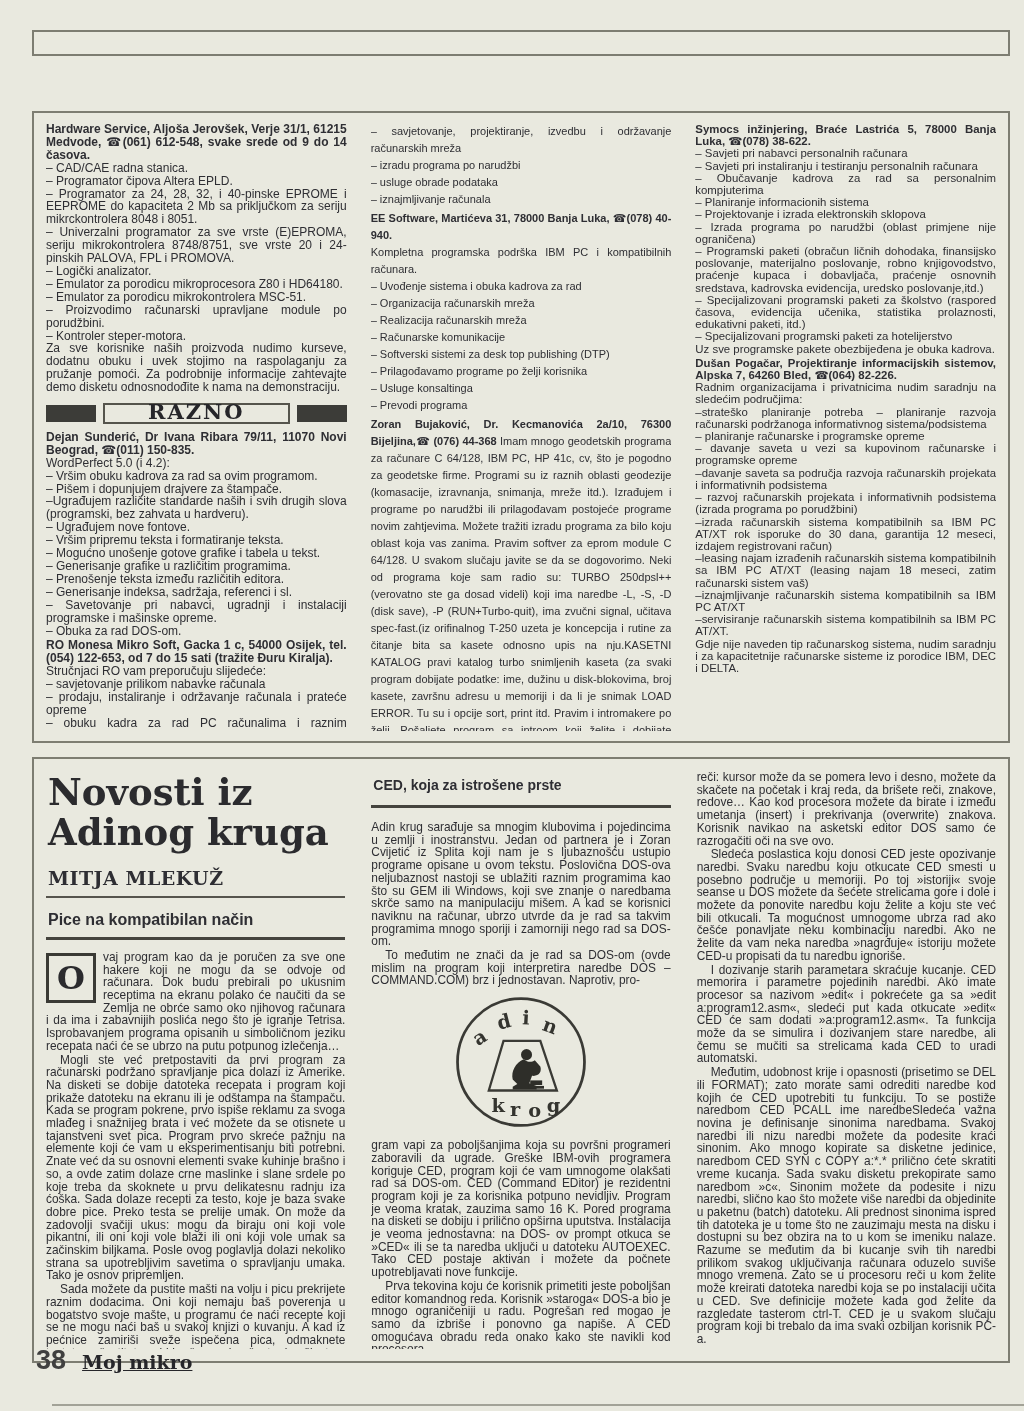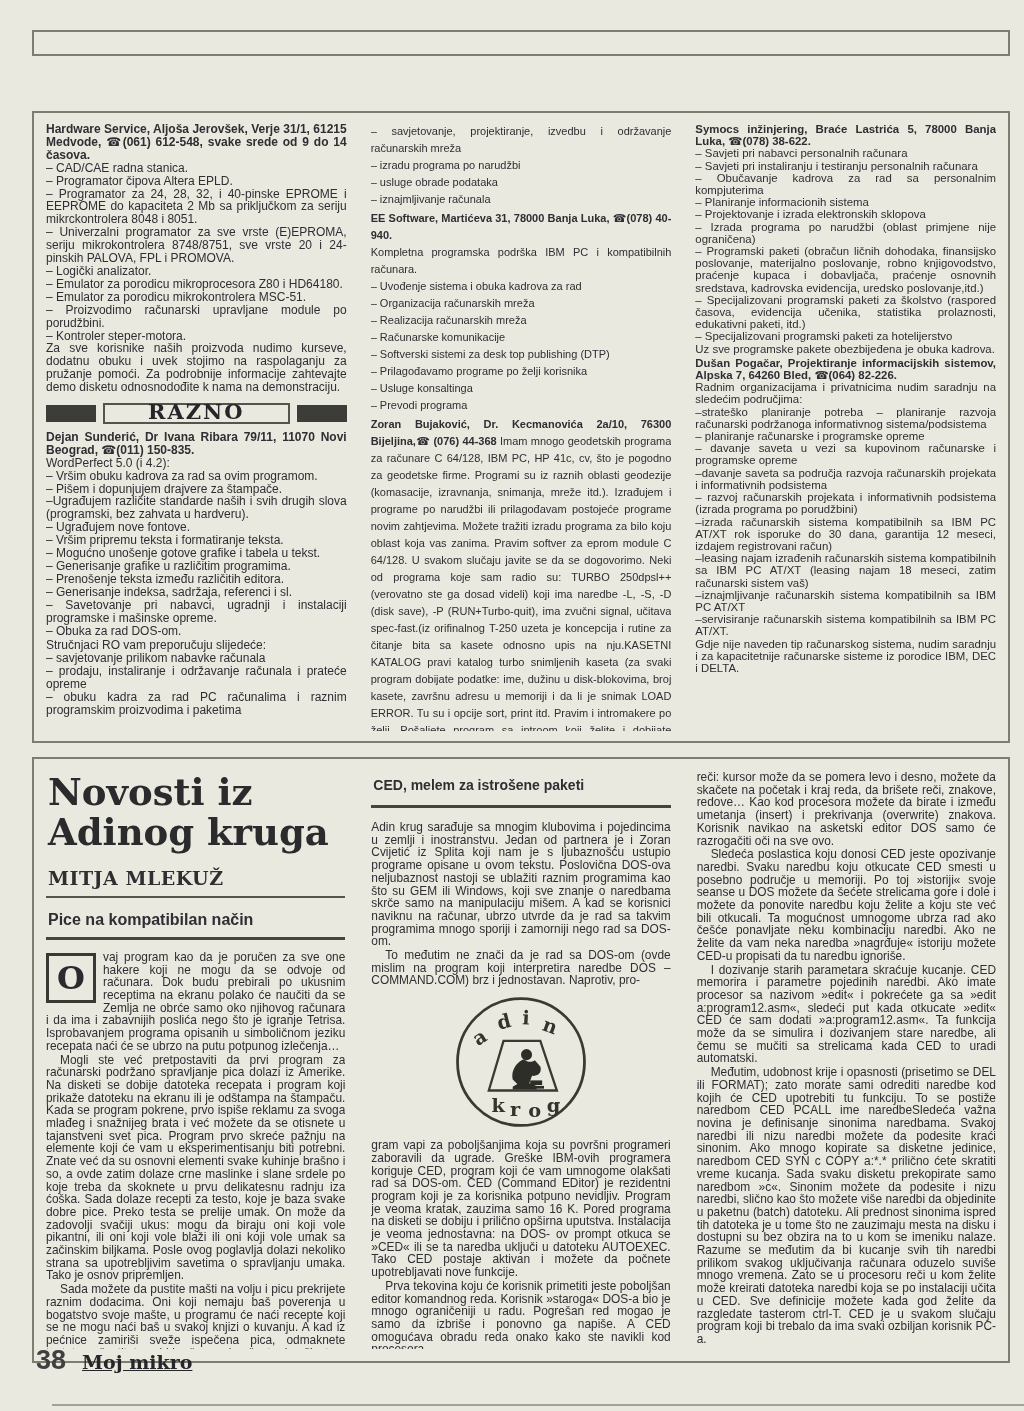--- a/index.html
+++ b/index.html
@@ -81,20 +81,21 @@
 – Ugrađujem nove fontove.
 – Vršim pripremu teksta i formatiranje teksta.
 – Mogućno unošenje gotove grafike i tabela u tekst.
 – Generisanje grafike u različitim programima.
 – Prenošenje teksta između različitih editora.
 – Generisanje indeksa, sadržaja, referenci i sl.
 – Savetovanje pri nabavci, ugradnji i instalaciji programske i mašinske opreme.
 – Obuka za rad DOS-om.</span>
     </div>
     <div>
+      <span class="ad-head prelines">RO Monesa Mikro Soft, Gacka 1 c, 54000 Osijek, tel. (054) 122-653, od 7 do 15 sati (tražite Đuru Kiralja).</span>
       <span class="ad-body prelines">Stručnjaci RO vam preporučuju slijedeće:
 – savjetovanje prilikom nabavke računala
 – prodaju, instaliranje i održavanje računala i prateće opreme
 – obuku kadra za rad PC računalima i raznim programskim proizvodima i paketima</span>
     </div>
   </div>
 
   <div class="col ads-c2 just">
     <div>
       <span class="ad-body prelines">– savjetovanje, projektiranje, izvedbu i održavanje računarskih mreža
@@ -165,21 +166,21 @@
     <p class="apara just">
       <span class="dropcap">
           <span>O</span>
         </span><span>vaj program kao da je poručen za sve one hakere koji ne mogu da se odvoje od računara. Dok budu prebirali po ukusnim receptima na ekranu polako će naučiti da se Zemlja ne obrće samo oko njihovog računara i da ima i zabavnijih poslića nego što je igranje Tetrisa. Isprobavanjem programa opisanih u simboličnom jeziku recepata naći će se ubrzo na putu potpunog izlečenja…</span>
     </p>
     <p class="apara just">Mogli ste već pretpostaviti da prvi program za računarski podržano spravljanje pica dolazi iz Amerike. Na disketi se dobije datoteka recepata i program koji prikaže datoteku na ekranu ili je odštampa na štampaču. Kada se program pokrene, prvo ispiše reklamu za svoga mlađeg i snažnijeg brata i već možete da se otisnete u tajanstveni svet pica. Program prvo skreće pažnju na elemente koji će vam u eksperimentisanju biti potrebni. Znate već da su osnovni elementi svake kuhinje brašno i so, a ovde zatim dolaze crne maslinke i slane srdele po koje treba da skoknete u prvu delikatesnu radnju iza ćoška. Sada dolaze recepti za testo, koje je baza svake dobre pice. Preko testa se prelije umak. On može da zadovolji svačiji ukus: mogu da biraju oni koji vole pikantni, ili oni koji vole blaži ili oni koji vole umak sa začinskim biljkama. Posle ovog poglavlja dolazi nekoliko strana sa upotrebljivim savetima o spravljanju umaka. Tako je osnov pripremljen.</p>
     <p class="apara just">Sada možete da pustite mašti na volju i picu prekrijete raznim dodacima. Oni koji nemaju baš poverenja u bogatstvo svoje mašte, u programu će naći recepte koji se ne mogu naći baš u svakoj knjizi o kuvanju. A kad iz pećnice zamiriši sveže ispečena pica, odmaknete tastaturu, čestitate sebi i računaru i počnete da uživate u svom remek-delu.</p>
   </div>
 
   <div class="col">
-    <div class="subhead2">CED, melem za istrošene paketi</div>
+    <div class="subhead2">CED, koja za istrošene prste</div>
     <p class="apara just">Adin krug sarađuje sa mnogim klubovima i pojedincima u zemlji i inostranstvu. Jedan od partnera je i Zoran Cvijetić iz Splita koji nam je s ljubaznošću ustupio programe opisane u ovom tekstu. Poslovična DOS-ova neljubaznost nastoji se ublažiti raznim programima kao što su GEM ili Windows, koji sve znanje o naredbama skrče samo na manipulaciju mišem. A kad se korisnici naviknu na računar, ubrzo utvrde da je rad sa takvim programima mnogo sporiji i zamorniji nego rad sa DOS-om.</p>
     <p class="apara just">To međutim ne znači da je rad sa DOS-om (ovde mislim na program koji interpretira naredbe DOS – COMMAND.COM) brz i jednostavan. Naprotiv, pro-</p>
     <div class="logo-wrap">
       <svg width="138" height="138" viewBox="0 0 150 150">
         <circle cx="75" cy="75" r="69" fill="none" stroke="#3a3a35" stroke-width="3"></circle>
         <path d="M56 52 L96 52 L114 106 L40 106 Z" fill="none" stroke="#3a3a35" stroke-width="2.5"></path>
         <g font-family="DejaVu Serif, Liberation Serif, serif" font-weight="bold" font-size="21" fill="#34342f">
           <text x="28" y="58" transform="rotate(-32 28 58)">a</text>
           <text x="51" y="40" transform="rotate(-14 51 40)">d</text>
           <text x="76" y="34" transform="rotate(3 76 34)">i</text>

